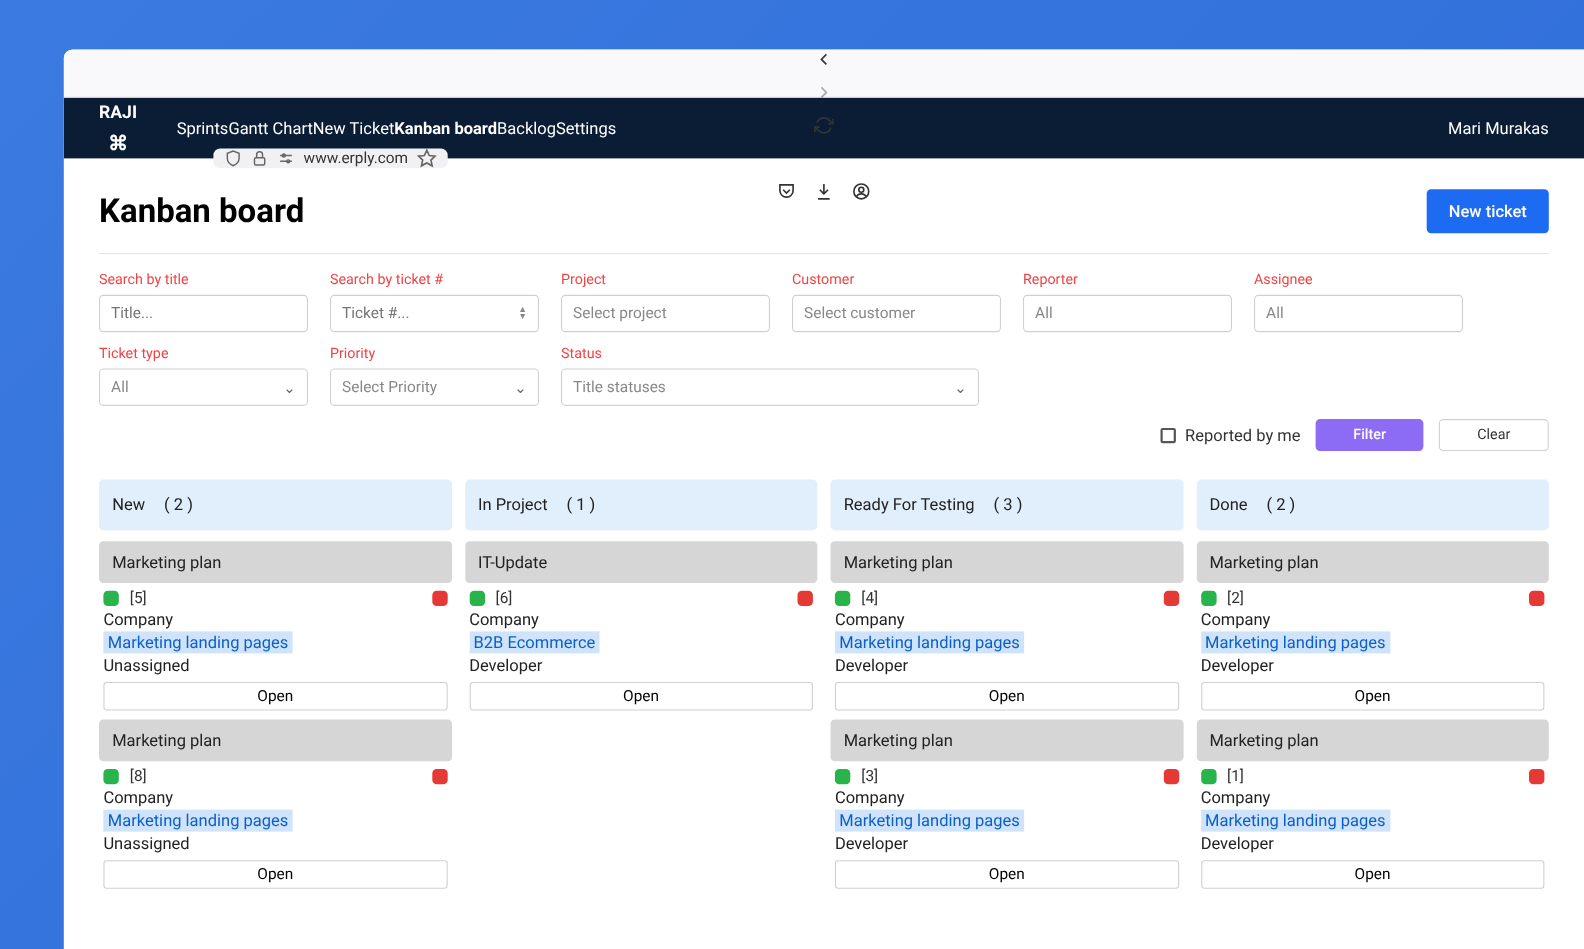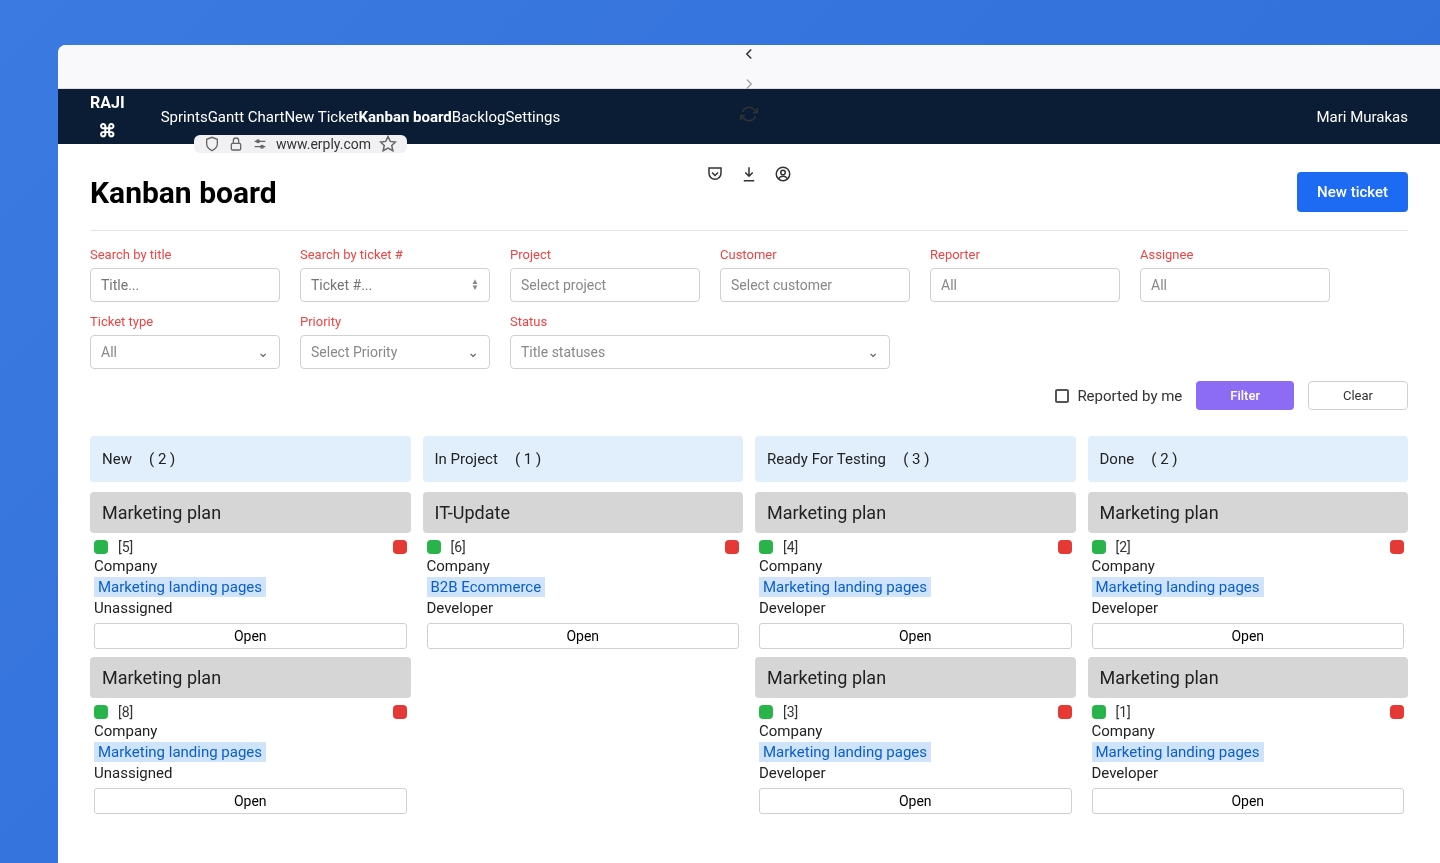--- a/index.html
+++ b/index.html
@@ -42,21 +42,21 @@
   .checkbox-group { display: flex; align-items: center; gap: 8px; font-size: 15px; color: #333; }
   .checkbox { width: 14px; height: 14px; border: 2px solid #555; border-radius: 2px; }
   .filter-btn { background: #8c6cf5; color: #fff; border: none; padding: 7px 34px; border-radius: 4px; font-size: 13px; font-weight: 500; cursor: pointer; }
   .clear-btn { background: #fff; border: 1px solid #d0d0d0; padding: 6px 34px; border-radius: 4px; font-size: 13px; cursor: pointer; color: #333; }
   
   .kanban { display: flex; gap: 12px; }
   .column { flex: 1; min-width: 300px; }
   .col-header { background: #e1eefc; padding: 14px 12px; border-radius: 4px; font-size: 15px; color: #222; margin-bottom: 10px; }
   .col-header .count { margin-left: 6px; }
   .card { margin-bottom: 8px; }
-  .card-title-bar { background: #d6d6d6; padding: 10px 12px; border-radius: 4px; font-size: 18px; color: #222; margin-bottom: 6px; }
+  .card-title-bar { background: #d6d6d6; padding: 10px 12px; border-radius: 4px; font-size: 15px; color: #222; margin-bottom: 6px; }
   .card-body { padding: 0 4px; }
   .card-row1 { display: flex; align-items: center; gap: 10px; position: relative; }
   .dot { width: 14px; height: 14px; border-radius: 4px; }
   .dot.green { background: #28b34b; }
   .dot.red { background: #e53935; position: absolute; right: 0; }
   .card-id { font-size: 14px; color: #333; }
   .card-line { font-size: 15px; color: #222; margin-top: 2px; }
   .card-link { background: #cfe3fb; color: #0b5fc9; padding: 1px 4px; font-size: 15px; display: inline-block; margin-top: 2px; }
   .open-btn { width: 100%; border: 1px solid #d0d0d0; background: #fff; text-align: center; padding: 4px 0; font-size: 14px; margin-top: 6px; border-radius: 3px; cursor: pointer; }
 </style>

